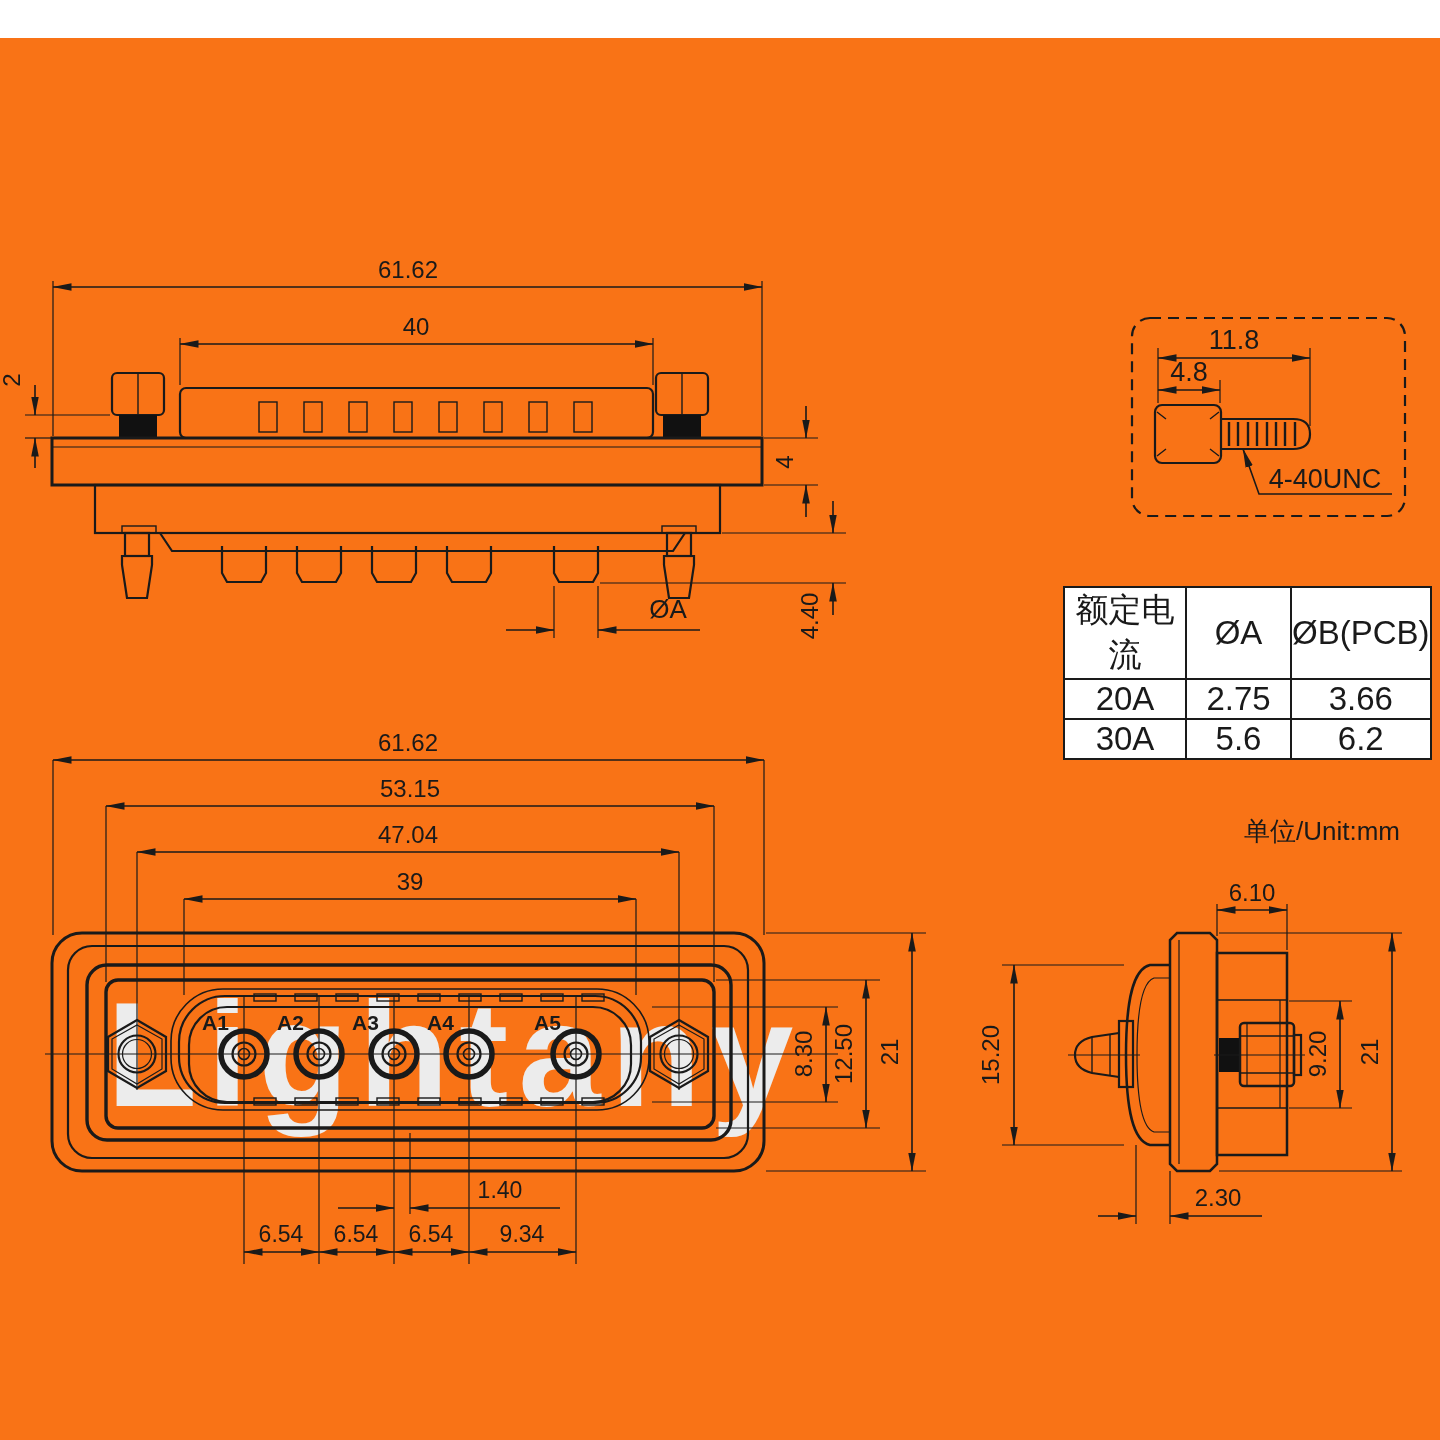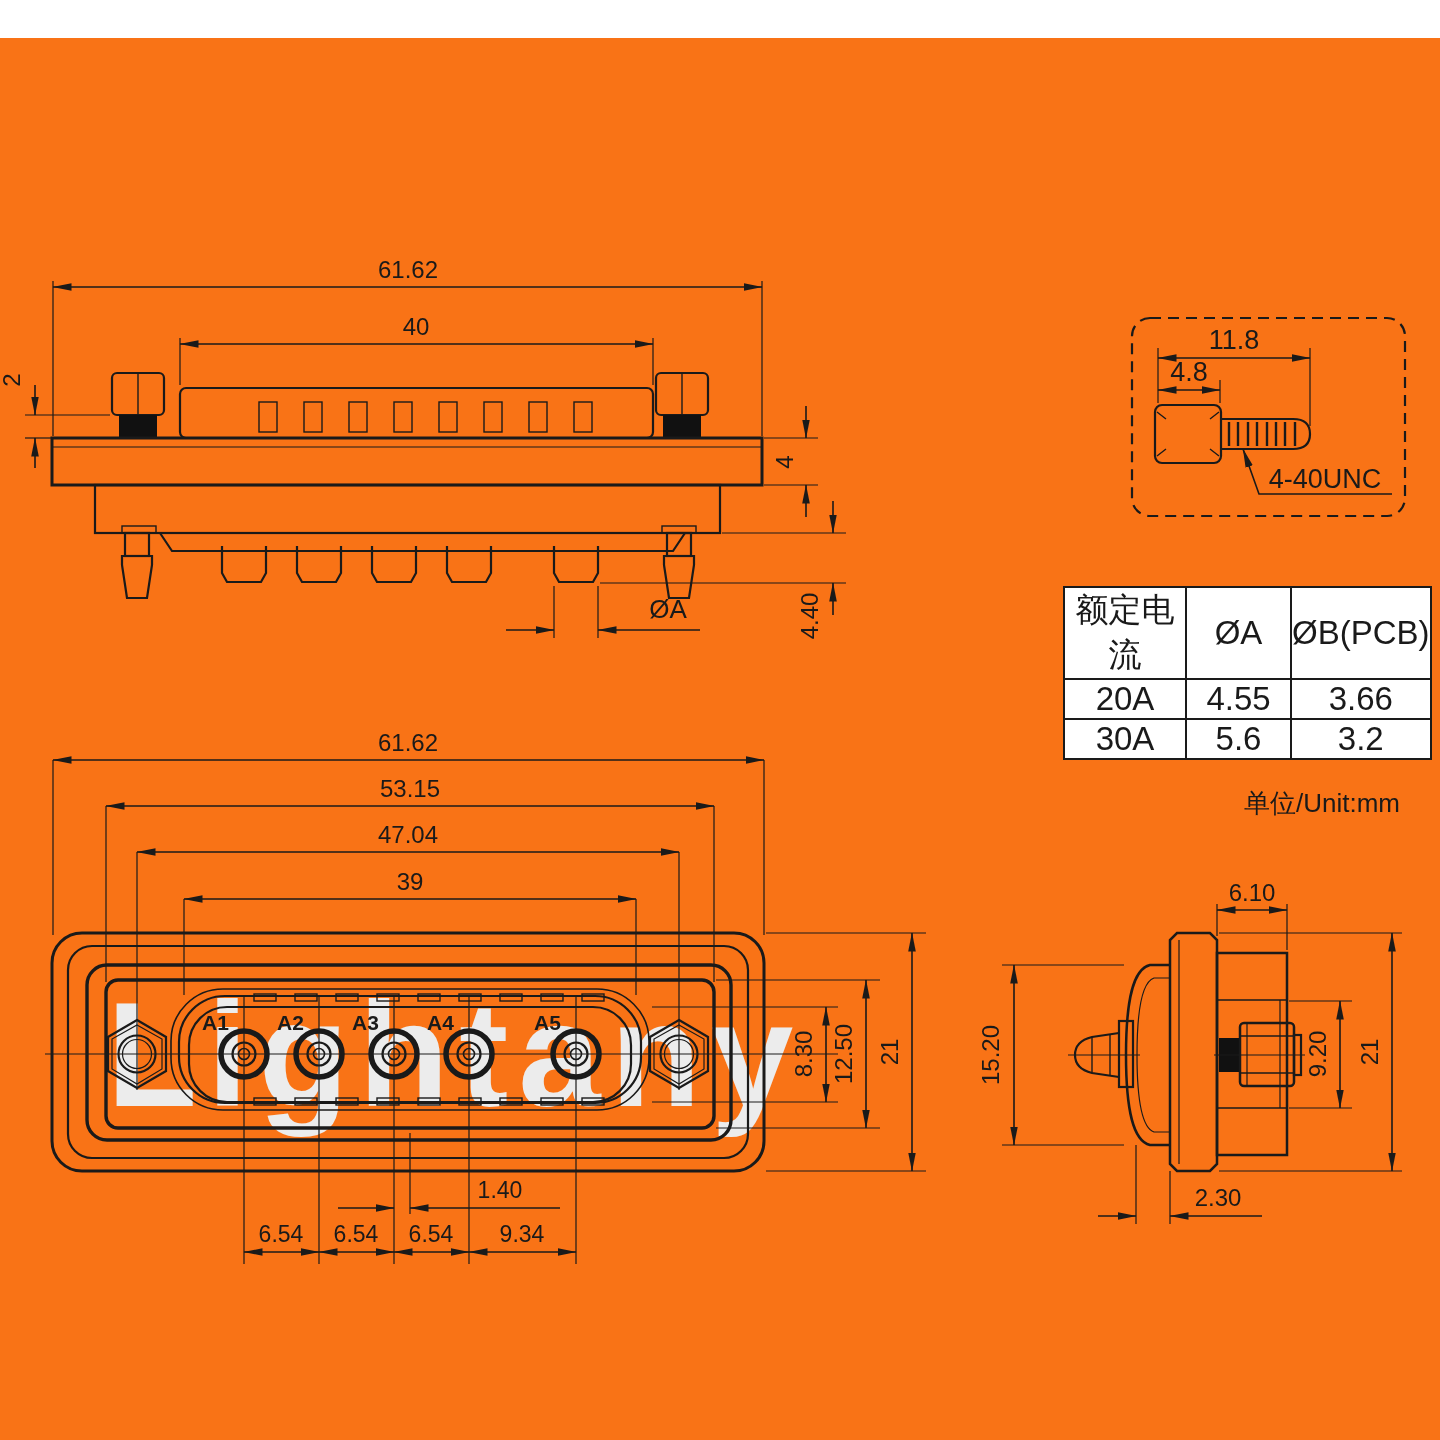--- a/index.html
+++ b/index.html
@@ -24,21 +24,21 @@
   .t27{font-size:27px;} .t21b{font-size:21px;font-weight:bold;}
   .mid{text-anchor:middle;}
   .wmtext{font-size:148px;font-weight:bold;letter-spacing:10px;fill:var(--wm);}
   
   #spec-table{position:absolute;left:1063px;top:548px;border-collapse:collapse;
               table-layout:fixed;}
   #spec-table td,#spec-table th{border:2.4px solid var(--ink);text-align:center;
               font-size:33px;font-weight:normal;height:38px;padding:0;
               box-sizing:border-box;background:#fff;}
   #spec-table .c0{width:122px;} #spec-table .c1{width:105px;} #spec-table .c2{width:97px;}
-  #unit-note{position:absolute;left:1110px;top:748px;width:290px;text-align:right;
+  #unit-note{position:absolute;left:1110px;top:776px;width:290px;text-align:right;
              font-size:26px;}
 </style>
 </head>
 <body>
 
 <div id="canvas">
 
 <svg width="1440" height="1440" viewBox="0 0 1440 1440">
   <defs>
     <marker id="arr" markerUnits="userSpaceOnUse" markerWidth="20" markerHeight="10" refX="18.5" refY="5" orient="auto-start-reverse">
@@ -341,25 +341,25 @@
 
   <table id="spec-table">
     <tbody>
         <tr>
       <th class="c0">额定电流</th>
       <th class="c1">ØA</th>
       <th class="c2">ØB(PCB)</th>
     </tr>
     <tr>
       <td>20A</td>
-      <td>4.55</td>
+      <td>2.75</td>
       <td>3.66</td>
     </tr>
     <tr>
       <td>30A</td>
       <td>5.6</td>
-      <td>3.2</td>
+      <td>6.2</td>
     </tr>
   </tbody>
     </table>
   <div id="unit-note">单位/Unit:mm</div>
 
 </div>
 
 </body></html>

